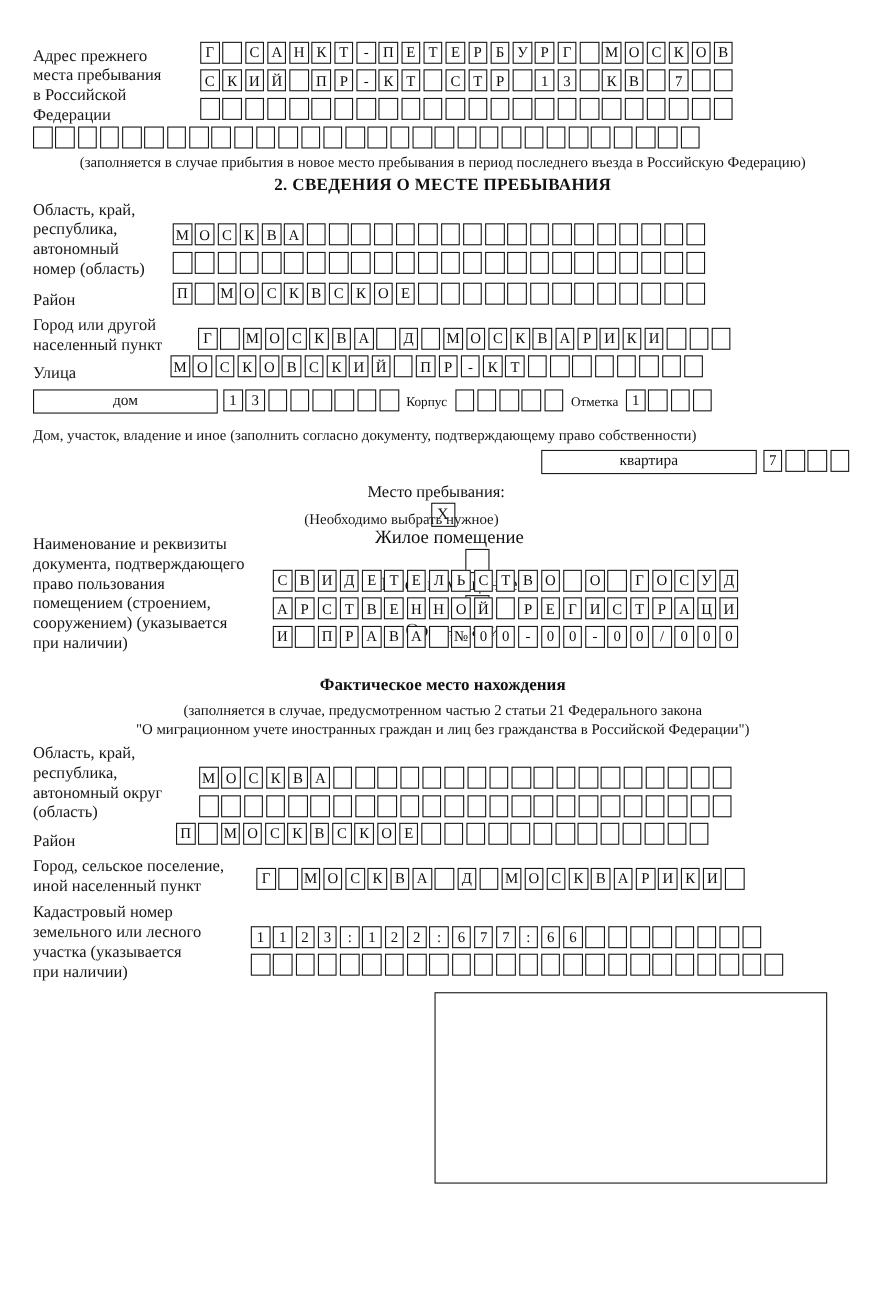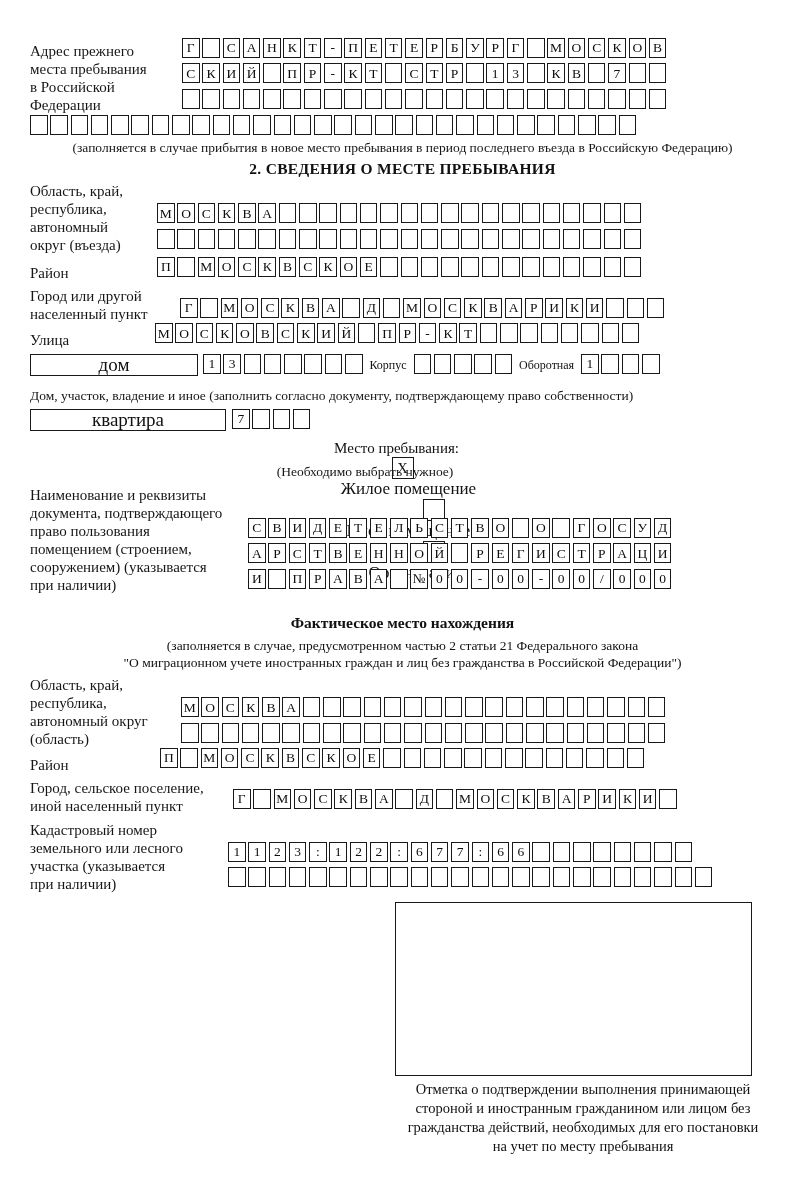--- a/index.html
+++ b/index.html
@@ -39,27 +39,27 @@
 
   .sec-title { text-align: center; font-weight: bold; font-size: 15.5px; margin-top: 4px; margin-bottom: 4px; letter-spacing: 0.3px; }
 
   .block { margin-top: 3px; }
   .mt5 { margin-top: 5px; }
   .mt6 { margin-top: 6px; }
 
   .house-row { display: flex; align-items: flex-start; margin-top: 5px; }
   .wide-box {
     border: 1.7px solid #181818; height: 22.4px; display: flex;
-    align-items: center; justify-content: center; font-size: 19px; background: #fff;
+    align-items: center; justify-content: center; font-size: 14px; background: #fff;
   }
   .house-box { width: 168px; margin-right: 5px; }
   .apt-box { width: 196px; margin-right: 6px; }
   .inline-label { font-size: 12px; line-height: 22px; margin: 0 7px 11px 4px; white-space: nowrap; }
 
-  .apt-row { display: flex; align-items: flex-start; margin-top: 5px; }
+  .apt-row { display: flex; align-items: flex-start; margin-top: 5px; justify-content: flex-end; }
   .sub-note { margin-top: 1px; }
 
   .stay-row { display: flex; align-items: center; margin-top: 6px; height: 24px; flex-direction: column; }
   .stay-label { font-size: 15px; margin-right: 12px; white-space: nowrap; }
   .checkbox {
     width: 22px; height: 22px; border: 1.7px solid #181818; flex-shrink: 0;
     display: inline-flex; align-items: center; justify-content: center;
     font-size: 14.5px; background: #fff;
   }
   .opt-label { font-size: 17px; margin-left: 12px; white-space: nowrap; }
@@ -202,21 +202,21 @@
     </div>
   <div class="note center note-under">(заполняется в случае прибытия в новое место пребывания в период последнего въезда в Российскую Федерацию)</div>
 
   <div class="sec-title">2. СВЕДЕНИЯ О МЕСТЕ ПРЕБЫВАНИЯ</div>
 
   <div class="frow block">
     <div class="flabel w127">
         <div>Область, край,</div>
         <div>республика,</div>
         <div>автономный</div>
-        <div>округ (въезда)</div>
+        <div>номер (область)</div>
       </div>
     <div>
       <div class="cellrow">
           <span class="cell">М</span>
           <span class="cell">О</span>
           <span class="cell">С</span>
           <span class="cell">К</span>
           <span class="cell">В</span>
           <span class="cell">А</span>
           <span class="cell"></span>
@@ -373,21 +373,21 @@
         <span class="cell"></span>
       </div>
     <div class="inline-label">Корпус</div>
     <div class="cellrow">
         <span class="cell"></span>
         <span class="cell"></span>
         <span class="cell"></span>
         <span class="cell"></span>
         <span class="cell"></span>
       </div>
-    <div class="inline-label">Оборотная</div>
+    <div class="inline-label">Отметка</div>
     <div class="cellrow">
         <span class="cell">1</span>
         <span class="cell"></span>
         <span class="cell"></span>
         <span class="cell"></span>
       </div>
   </div>
   <div class="note sub-note">Дом, участок, владение и иное (заполнить согласно документу, подтверждающему право собственности)</div>
 
   <div class="apt-row">
@@ -680,21 +680,15 @@
           <span class="cell"></span>
           <span class="cell"></span>
           <span class="cell"></span>
           <span class="cell"></span>
         </div>
     </div>
   </div>
 
   <div class="confirm-wrap">
     <div class="confirm-box"></div>
-    <div class="confirm-caption">
-        <div>Отметка о подтверждении выполнения принимающей</div>
-        <div>стороной и иностранным гражданином или лицом без</div>
-        <div>гражданства действий, необходимых для его постановки</div>
-        <div>на учет по месту пребывания</div>
-      </div>
   </div>
 
 </div>
 
 </body></html>

